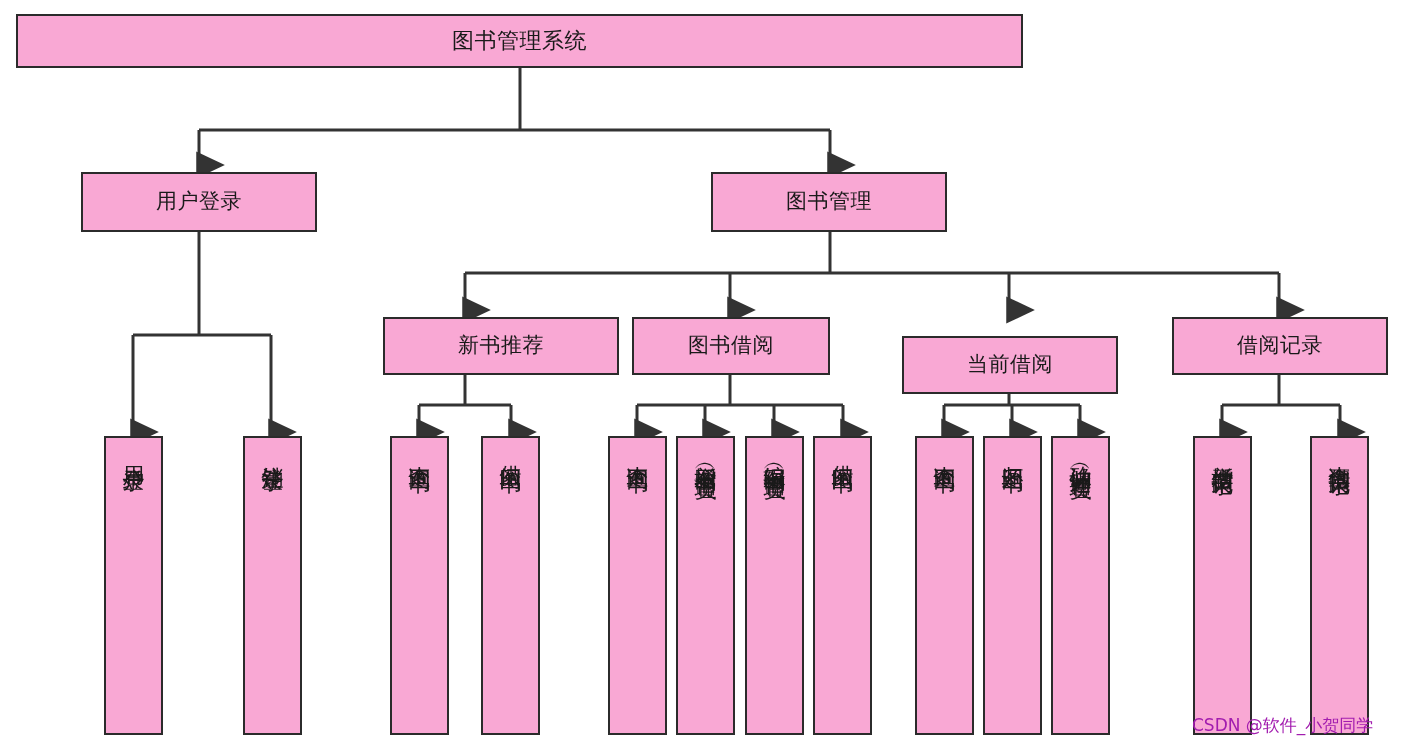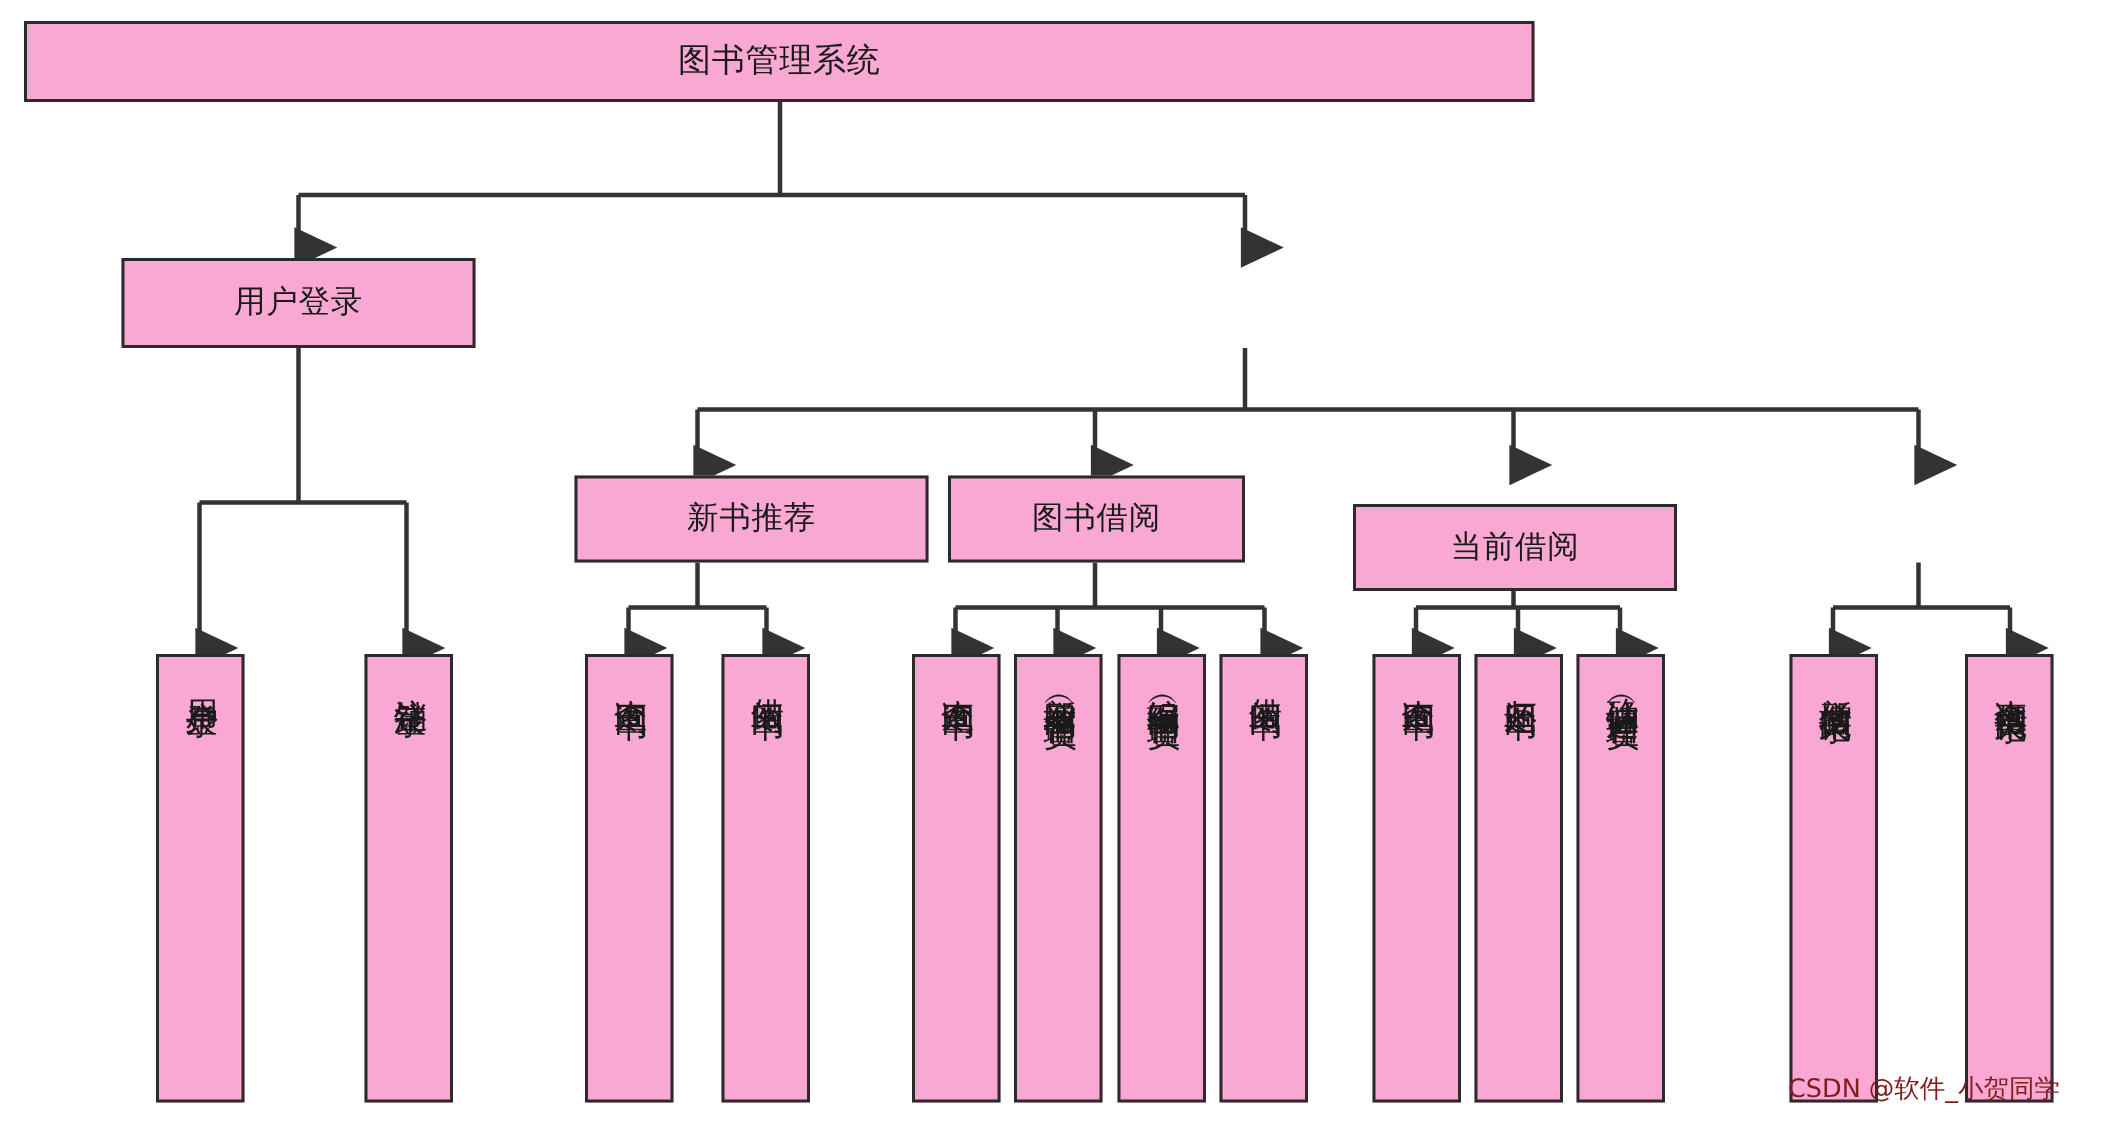--- a/index.html
+++ b/index.html
@@ -64,21 +64,21 @@
     line-height: 1.1;
     letter-spacing: 2px;
     height: auto;
     max-height: 290px;
   }
   .node.vert.tall .label {
     max-height: 285px;
   }
   .watermark {
     position: absolute;
-    color: #7f1d1d;
+    color: #a21caf;
     font-size: 17px;
     white-space: nowrap;
     z-index: 3;
     font-family: "DejaVu Sans", "Liberation Sans", sans-serif;
   }
 </style>
 </head>
 <body>
 
 <div id="canvas">
@@ -135,30 +135,36 @@
     </g>
   </svg>
 
   <div class="node horiz root" style="left:16px; top:14px; width:1007px; height:54px;">
     <span class="label">图书管理系统</span>
   </div>
 
   <div class="node horiz" style="left:81px; top:172px; width:236px; height:60px;">
     <span class="label">用户登录</span>
   </div>
+  <div class="node horiz" style="left:711px; top:172px; width:236px; height:60px;">
+    <span class="label">图书管理</span>
+  </div>
 
   <div class="node horiz" style="left:383px; top:317px; width:236px; height:58px;align-items:center;">
     <span class="label">新书推荐</span>
   </div>
   <div class="node horiz" style="left:632px; top:317px; width:198px; height:58px;">
     <span class="label">图书借阅</span>
   </div>
   <div class="node horiz" style="left:902px; top:317px; width:216px; height:58px;margin-top:19px;">
     <span class="label">当前借阅</span>
   </div>
+  <div class="node horiz" style="left:1172px; top:317px; width:216px; height:58px;">
+    <span class="label">借阅记录</span>
+  </div>
 
   <div class="node vert" style="left:104px; top:436px; width:59px; height:299px;">
     <span class="label">用户登录</span>
   </div>
   <div class="node vert" style="left:243px; top:436px; width:59px; height:299px;">
     <span class="label">注销登录</span>
   </div>
 
   <div class="node vert" style="left:390px; top:436px; width:59px; height:299px;">
     <span class="label">查询图书</span>

